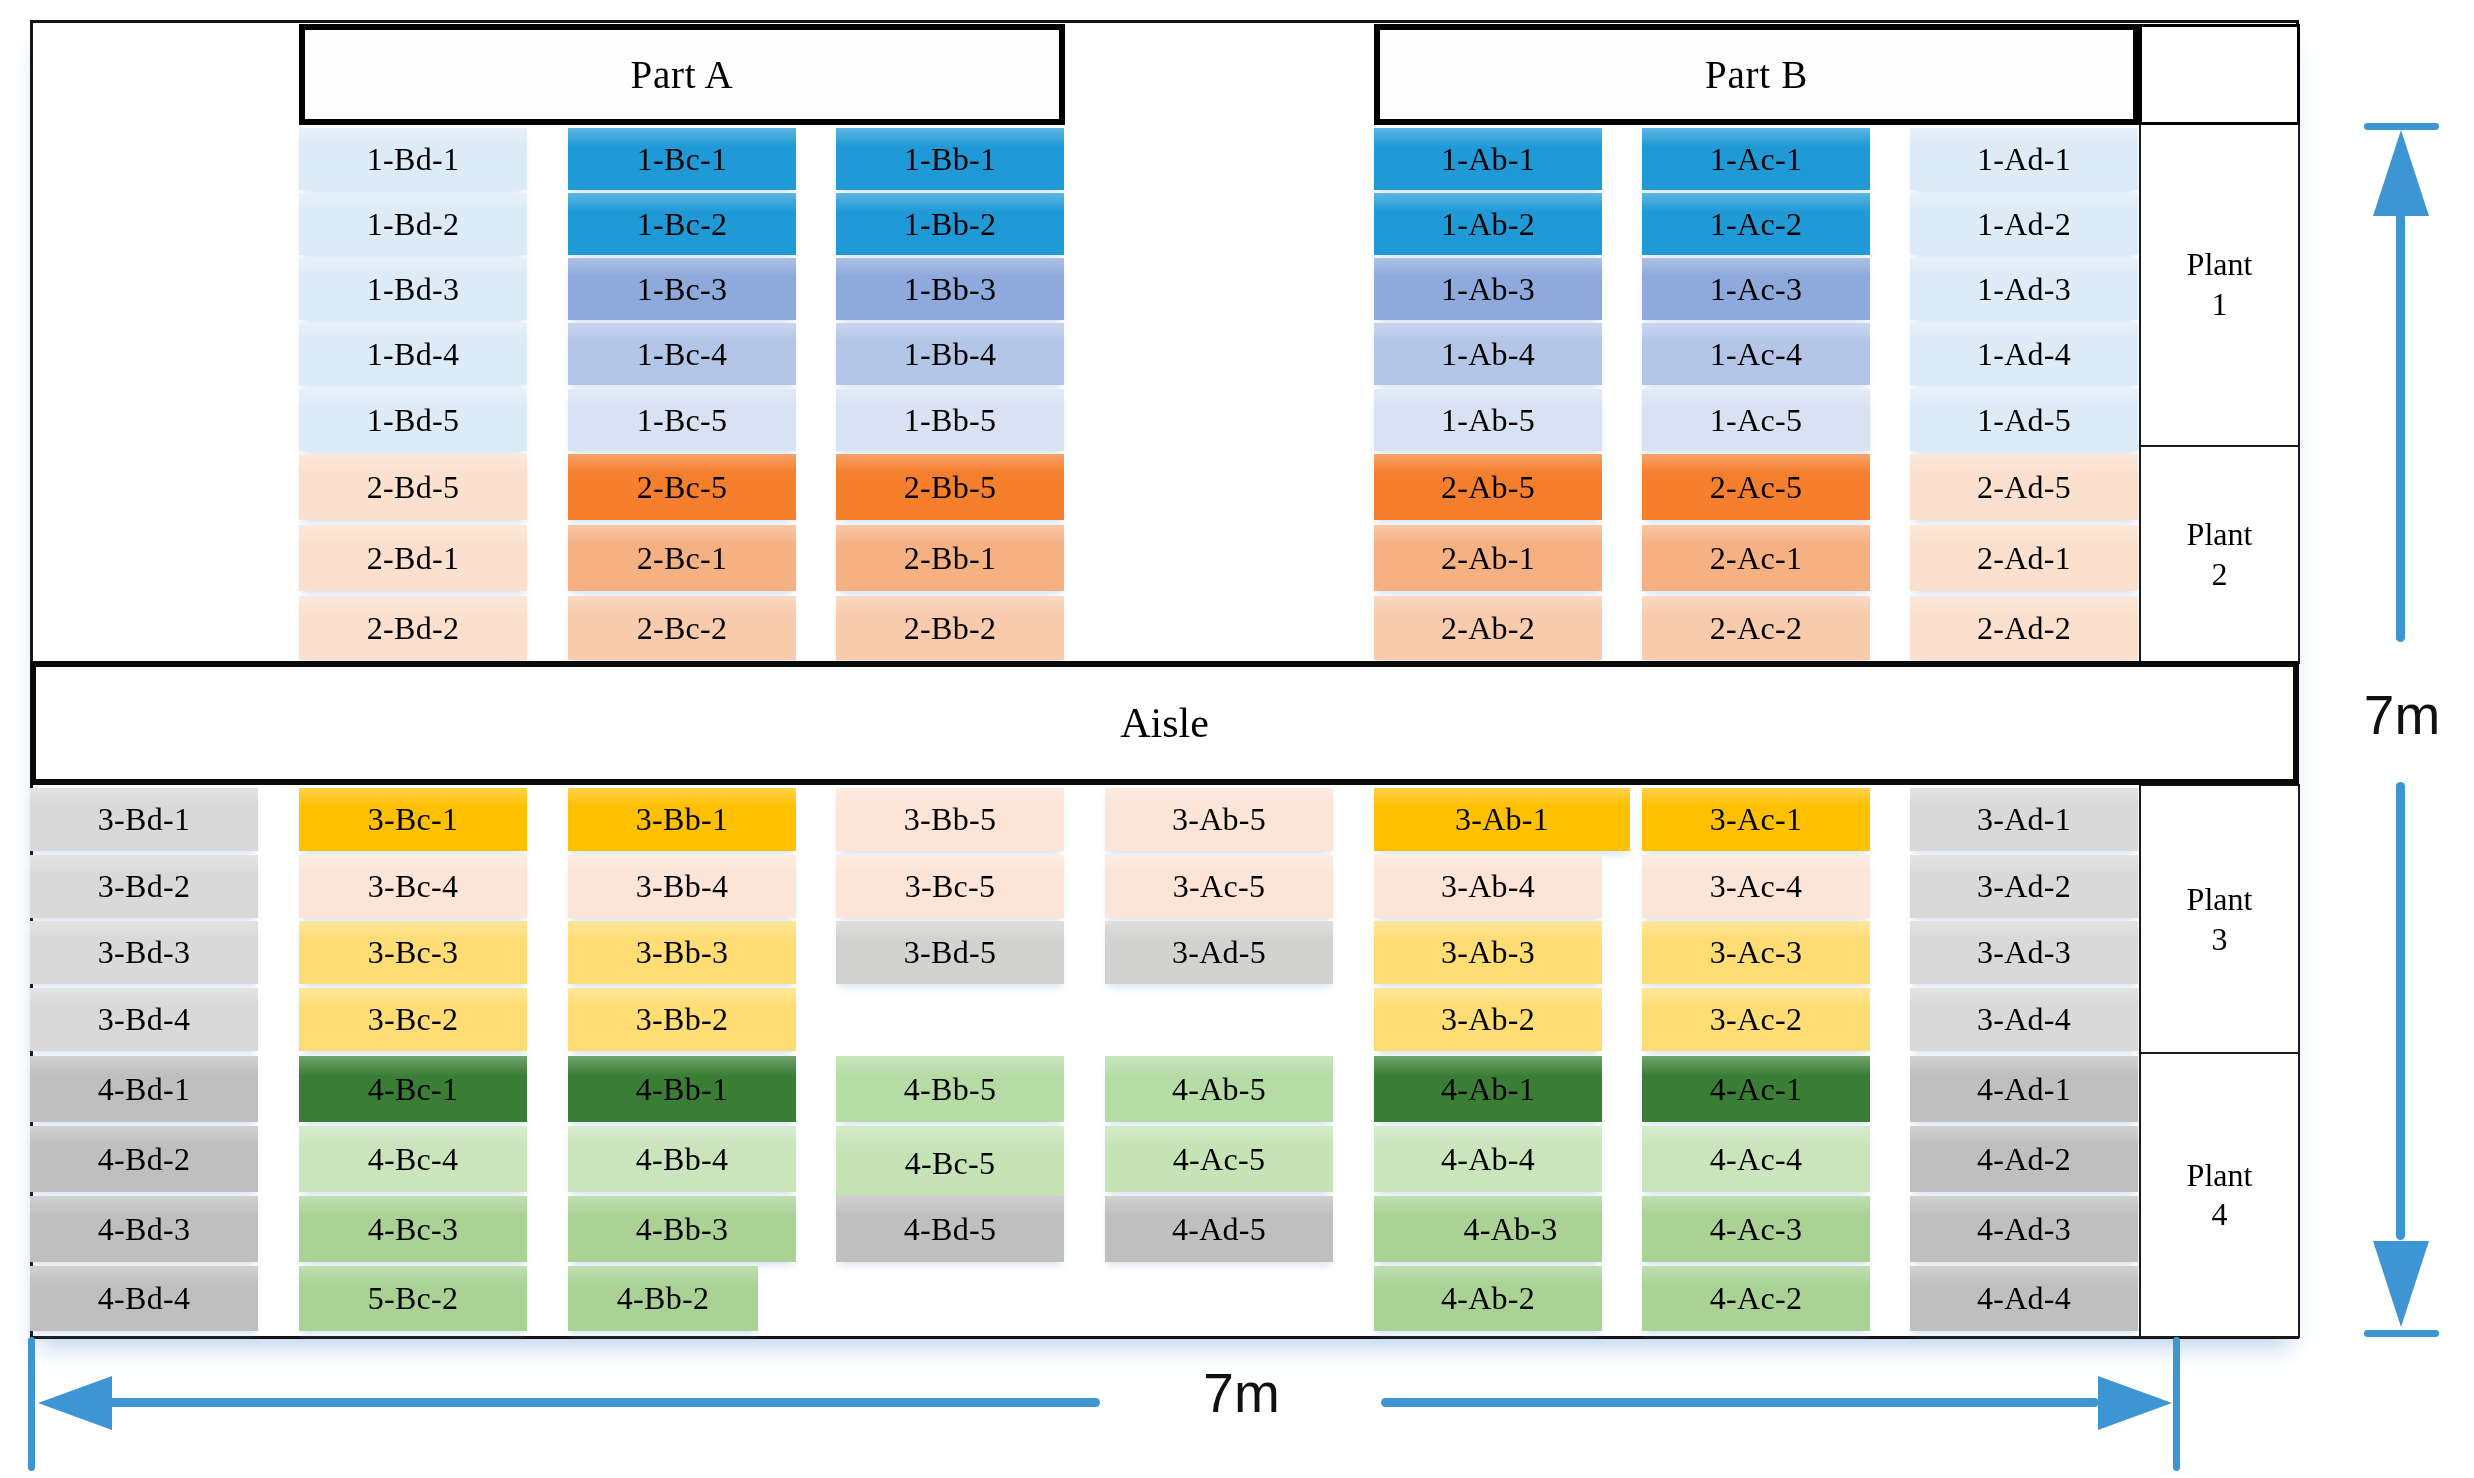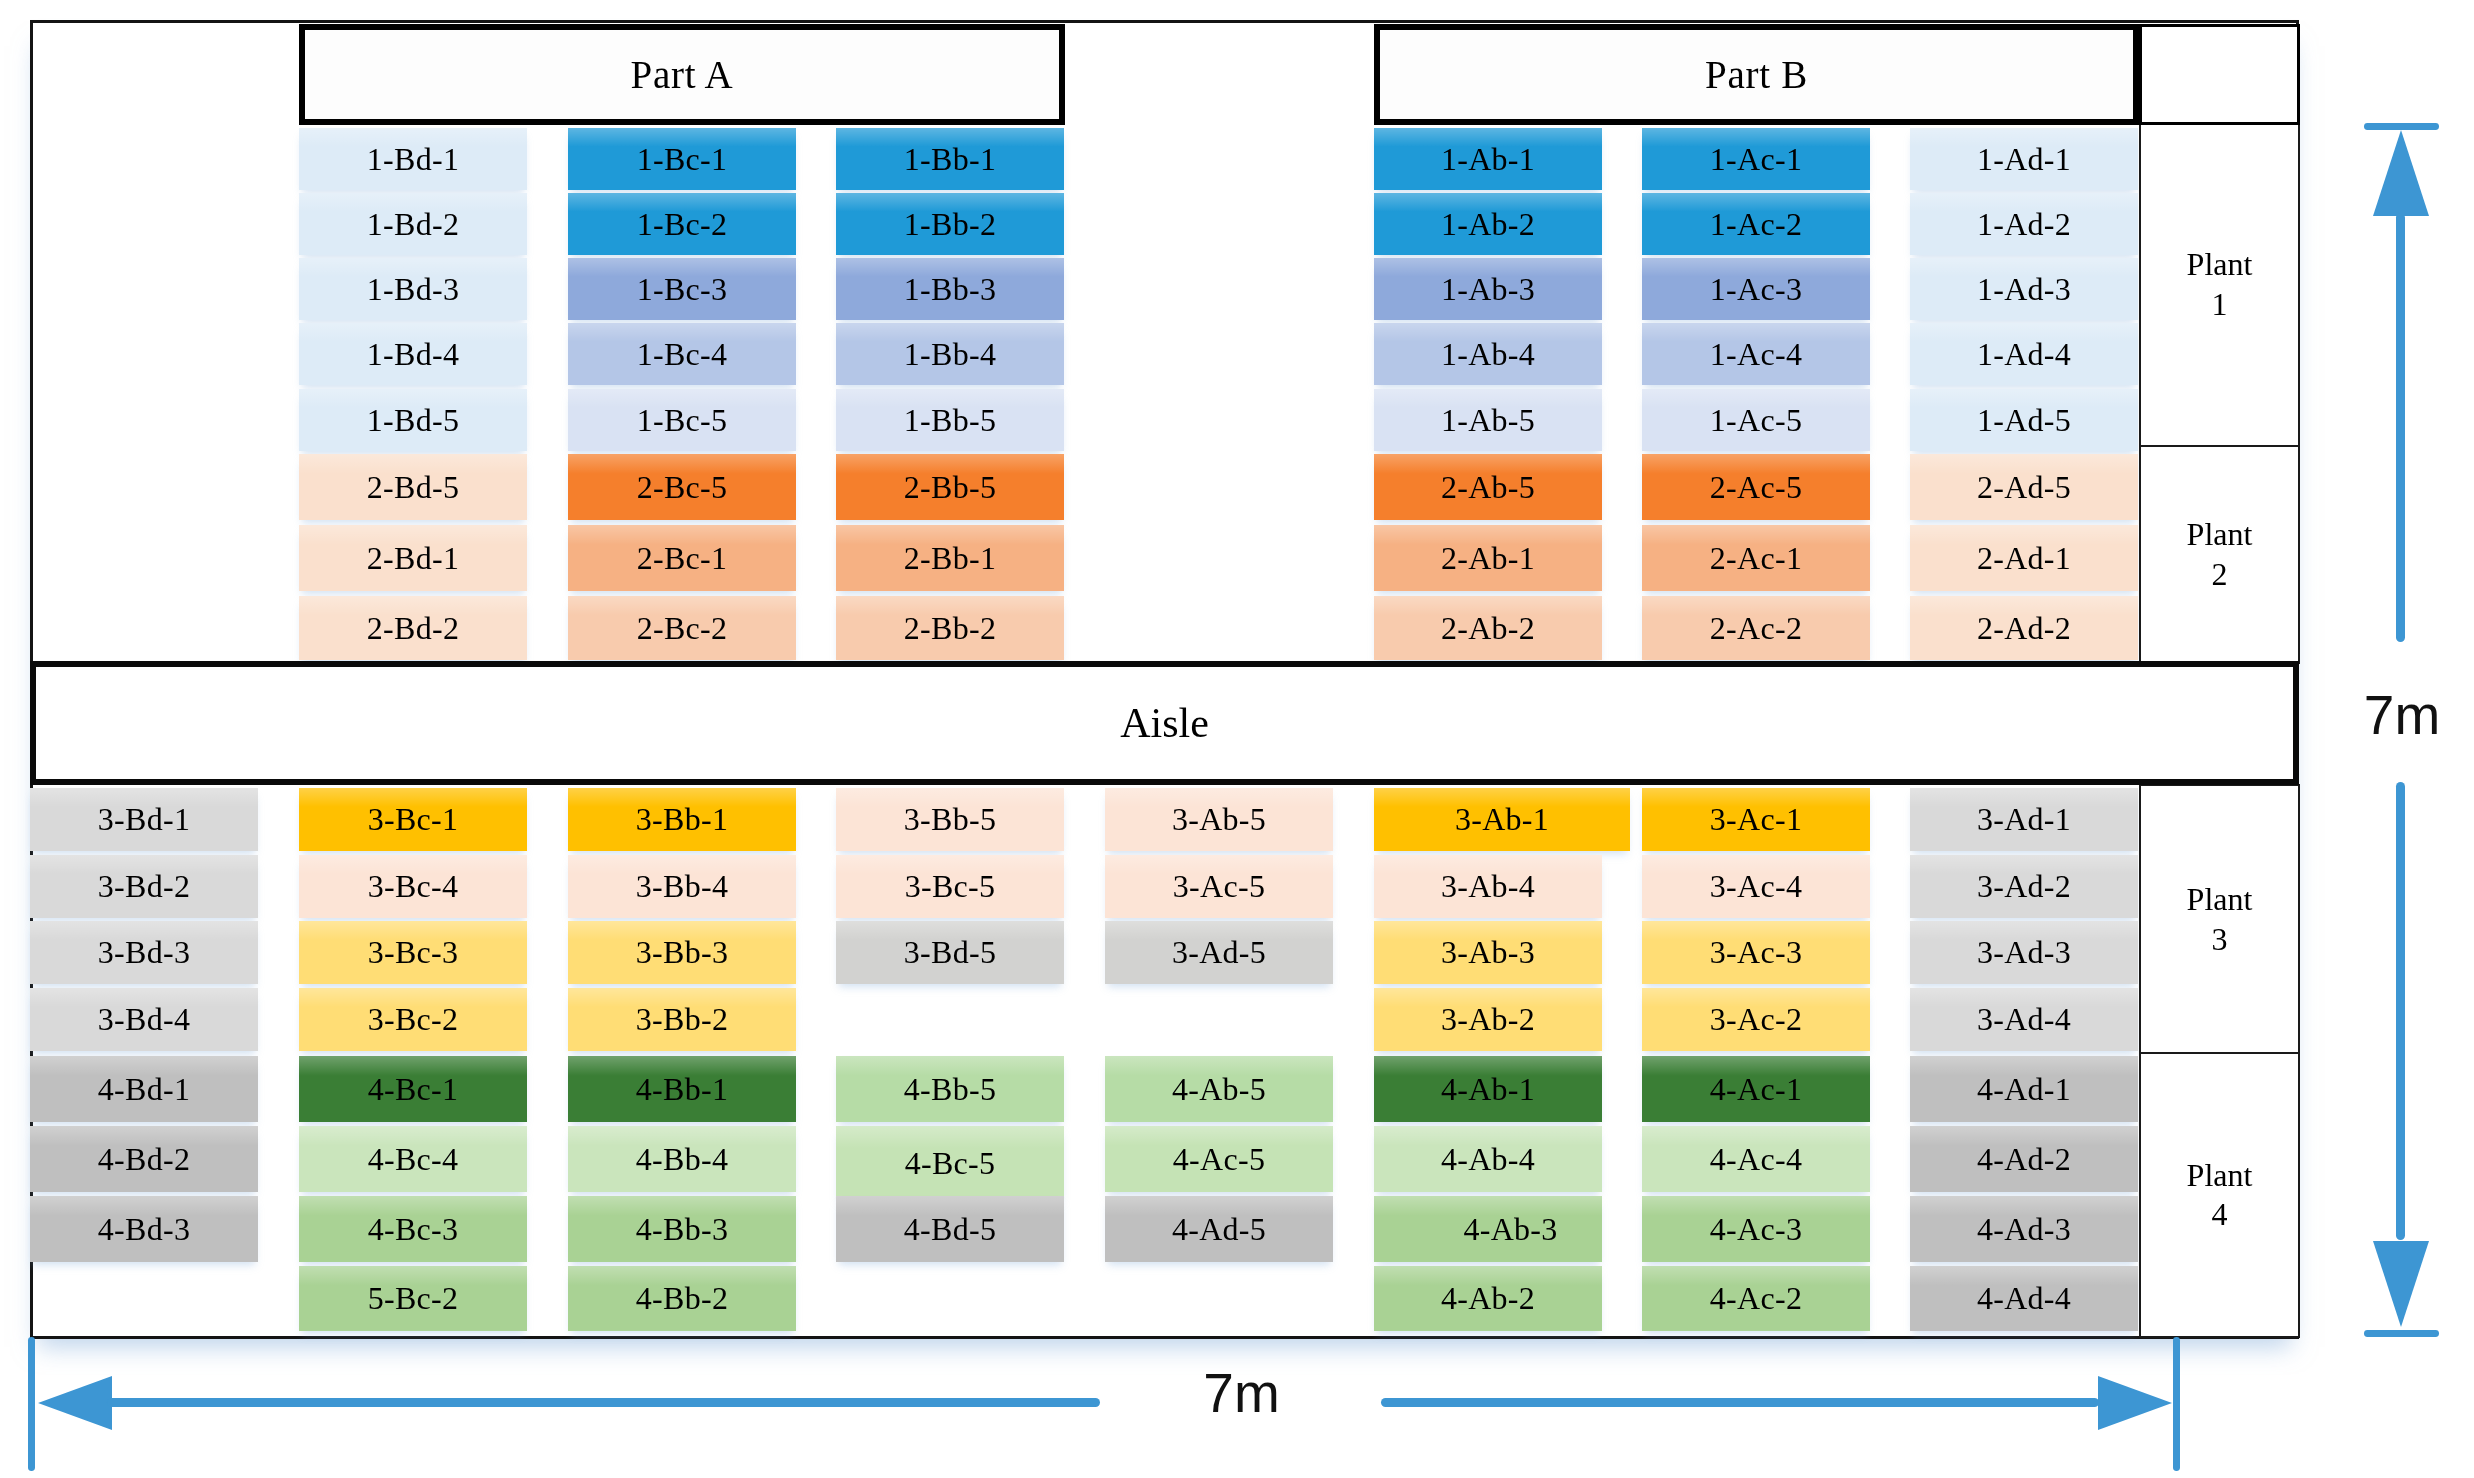--- a/index.html
+++ b/index.html
@@ -153,36 +153,37 @@
     <div class="cell" style="left: 1910px; top: 454px; width: 228px; height: 66px; background-color: rgb(250, 224, 205);">2-Ad-5</div>
     <div class="cell" style="left: 1910px; top: 525px; width: 228px; height: 66px; background-color: rgb(250, 224, 205);">2-Ad-1</div>
     <div class="cell" style="left: 1910px; top: 596px; width: 228px; height: 64px; background-color: rgb(250, 224, 205);">2-Ad-2</div>
     <div class="cell" style="left: 30px; top: 788px; width: 228px; height: 63px; background-color: rgb(217, 217, 217);">3-Bd-1</div>
     <div class="cell" style="left: 30px; top: 855px; width: 228px; height: 63px; background-color: rgb(217, 217, 217);">3-Bd-2</div>
     <div class="cell" style="left: 30px; top: 921px; width: 228px; height: 63px; background-color: rgb(217, 217, 217);">3-Bd-3</div>
     <div class="cell" style="left: 30px; top: 988px; width: 228px; height: 63px; background-color: rgb(217, 217, 217);">3-Bd-4</div>
     <div class="cell" style="left: 30px; top: 1056px; width: 228px; height: 66px; background-color: rgb(191, 191, 191);">4-Bd-1</div>
     <div class="cell" style="left: 30px; top: 1126px; width: 228px; height: 66px; background-color: rgb(191, 191, 191);">4-Bd-2</div>
     <div class="cell" style="left: 30px; top: 1196px; width: 228px; height: 66px; background-color: rgb(191, 191, 191);">4-Bd-3</div>
+    <div class="cell" style="left: 30px; top: 1266px; width: 228px; height: 65px; background-color: rgb(191, 191, 191);">4-Bd-4</div>
     <div class="cell" style="left: 299px; top: 788px; width: 228px; height: 63px; background-color: rgb(255, 192, 0);">3-Bc-1</div>
     <div class="cell" style="left: 299px; top: 855px; width: 228px; height: 63px; background-color: rgb(252, 228, 214);">3-Bc-4</div>
     <div class="cell" style="left: 299px; top: 921px; width: 228px; height: 63px; background-color: rgb(255, 221, 117);">3-Bc-3</div>
     <div class="cell" style="left: 299px; top: 988px; width: 228px; height: 63px; background-color: rgb(255, 221, 117);">3-Bc-2</div>
     <div class="cell" style="left: 299px; top: 1056px; width: 228px; height: 66px; background-color: rgb(58, 126, 53);">4-Bc-1</div>
     <div class="cell" style="left: 299px; top: 1126px; width: 228px; height: 66px; background-color: rgb(202, 229, 188);">4-Bc-4</div>
     <div class="cell" style="left: 299px; top: 1196px; width: 228px; height: 66px; background-color: rgb(169, 210, 148);">4-Bc-3</div>
     <div class="cell" style="left: 299px; top: 1266px; width: 228px; height: 65px; background-color: rgb(169, 210, 148);">5-Bc-2</div>
     <div class="cell" style="left: 568px; top: 788px; width: 228px; height: 63px; background-color: rgb(255, 192, 0);">3-Bb-1</div>
     <div class="cell" style="left: 568px; top: 855px; width: 228px; height: 63px; background-color: rgb(252, 228, 214);">3-Bb-4</div>
     <div class="cell" style="left: 568px; top: 921px; width: 228px; height: 63px; background-color: rgb(255, 221, 117);">3-Bb-3</div>
     <div class="cell" style="left: 568px; top: 988px; width: 228px; height: 63px; background-color: rgb(255, 221, 117);">3-Bb-2</div>
     <div class="cell" style="left: 568px; top: 1056px; width: 228px; height: 66px; background-color: rgb(58, 126, 53);">4-Bb-1</div>
     <div class="cell" style="left: 568px; top: 1126px; width: 228px; height: 66px; background-color: rgb(202, 229, 188);">4-Bb-4</div>
     <div class="cell" style="left: 568px; top: 1196px; width: 228px; height: 66px; background-color: rgb(169, 210, 148);">4-Bb-3</div>
-    <div class="cell" style="left: 568px; top: 1266px; width: 228px; height: 65px; background-color: rgb(169, 210, 148);">4-Bb-2</div>
+    <div class="cell" style="left: 568px; top: 1266px; width: 190px; height: 65px; background-color: rgb(169, 210, 148);">4-Bb-2</div>
     <div class="cell" style="left: 836px; top: 788px; width: 228px; height: 63px; background-color: rgb(252, 228, 214);">3-Bb-5</div>
     <div class="cell" style="left: 836px; top: 855px; width: 228px; height: 63px; background-color: rgb(252, 228, 214);">3-Bc-5</div>
     <div class="cell" style="left: 836px; top: 921px; width: 228px; height: 63px; background-color: rgb(210, 210, 208);">3-Bd-5</div>
     <div class="cell" style="left: 836px; top: 1056px; width: 228px; height: 66px; background-color: rgb(182, 220, 166);">4-Bb-5</div>
     <div class="cell" style="left: 836px; top: 1126px; width: 228px; height: 74px; background-color: rgb(197, 227, 181);">4-Bc-5</div>
     <div class="cell" style="left: 836px; top: 1196px; width: 228px; height: 66px; background-color: rgb(191, 191, 191);">4-Bd-5</div>
     <div class="cell" style="left: 1105px; top: 788px; width: 228px; height: 63px; background-color: rgb(252, 228, 214);">3-Ab-5</div>
     <div class="cell" style="left: 1105px; top: 855px; width: 228px; height: 63px; background-color: rgb(252, 228, 214);">3-Ac-5</div>
     <div class="cell" style="left: 1105px; top: 921px; width: 228px; height: 63px; background-color: rgb(210, 210, 208);">3-Ad-5</div>
     <div class="cell" style="left: 1105px; top: 1056px; width: 228px; height: 66px; background-color: rgb(182, 220, 166);">4-Ab-5</div>

